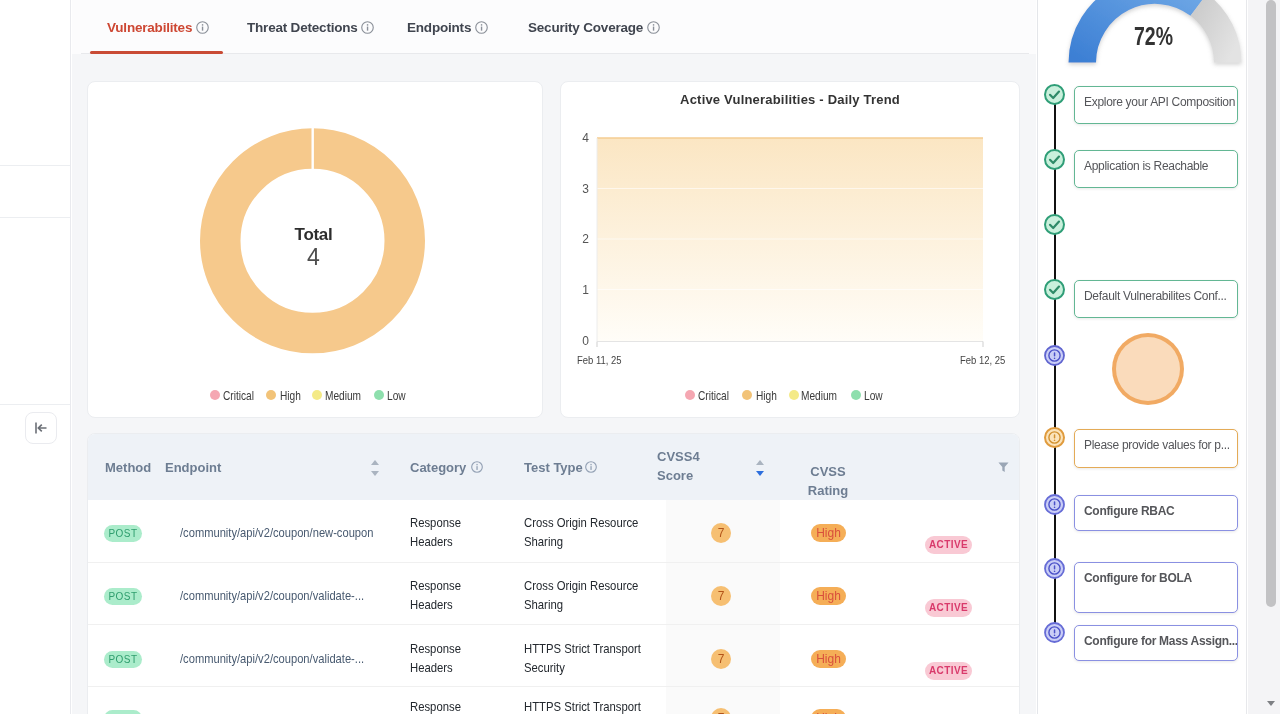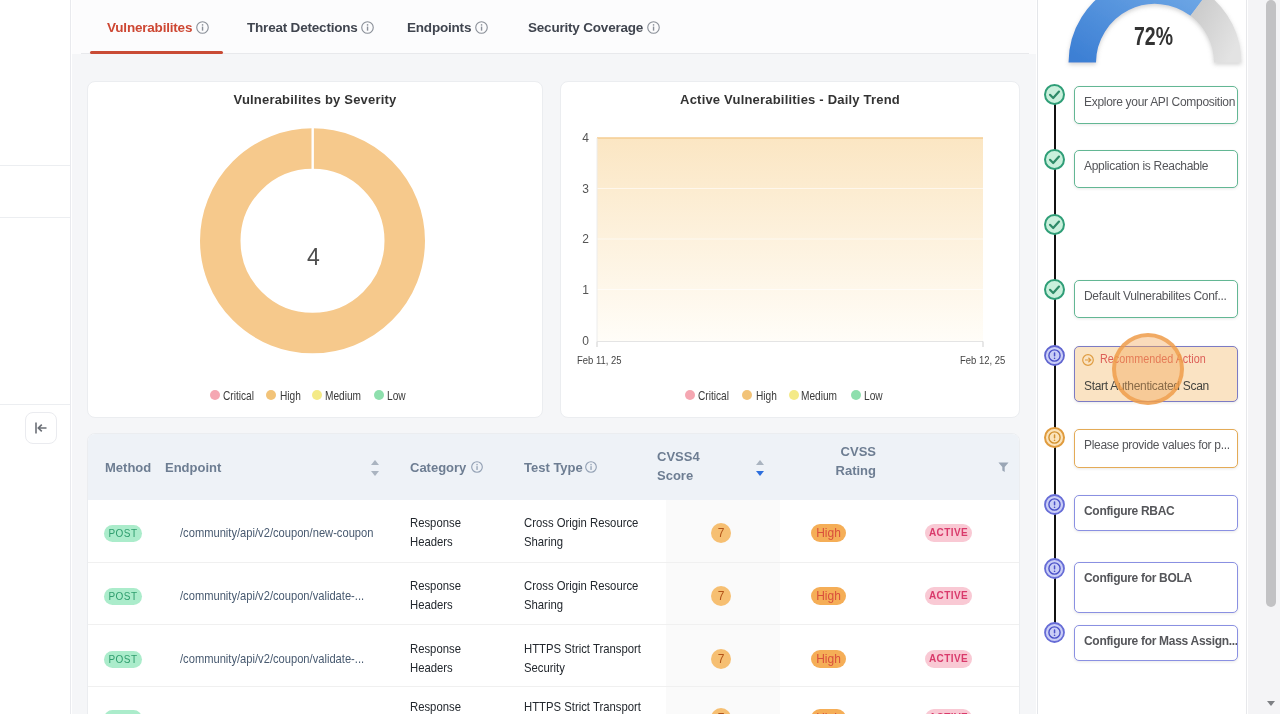--- a/index.html
+++ b/index.html
@@ -35,21 +35,21 @@
 
 #card-table { left:15px; top:433px; width:933px; height:300px; border-radius:8px 8px 0 0; overflow:hidden; }
 #thead { position:absolute; left:0; top:0; width:933px; height:66px; background:#eef2f7; }
 .th { position:absolute; color:#6d7d92; font-size:13px; font-weight:bold; line-height:19px; }
 .trow { position:absolute; left:0; width:933px; height:62.5px; border-bottom:1px solid #f0f0f0; }
 .scoreshade { position:absolute; left:578px; top:66px; width:114px; height:234px; background:#fafafa; }
 .pill { position:absolute; border-radius:999px; font-weight:bold; text-align:center; }
 .post { width:38px; height:17px; background:#abeccb; color:#2f9e6e; font-size:10px; line-height:17px; letter-spacing:.5px; font-weight:normal; }
 .score7 { width:20px; height:20px; border-radius:50%; background:#f6bf72; color:#b35419; font-size:12px; line-height:20px; text-align:center; position:absolute; }
 .high { width:35px; height:18px; background:#f5ae57; color:#d9503c; font-size:12px; line-height:18px; font-weight:normal; }
-.active-b { width:47px; height:18px; background:#f9c9d4; color:#d93a6b; font-size:10px; line-height:18px; letter-spacing:.4px; }
+.active-b { width:47px; height:18px; background:#f9c9d4; color:#d93a6b; font-size:10px; line-height:18px; letter-spacing:.4px;margin-top:12px; }
 .cell { position:absolute; font-size:13px; color:#23282e; line-height:18.5px; transform:scaleX(0.87); transform-origin:0 50%; white-space:nowrap; }
 .ep { font-size:13px; color:#485a70; transform:scaleX(0.858); }
 
 
 #rpanel { left:1037px; top:0; width:210px; height:714px; background:#fff; border-left:1px solid #e4e6ea; border-right:1px solid #e7e8eb; }
 
 
 #tline { position:absolute; left:1054px; top:95px; width:2px; height:538px; background:#111; }
 .tcard { position:absolute; left:1074px; width:164px; background:#fff; border-radius:5px; font-size:12px; letter-spacing:-0.3px; color:#55565a; padding:8px 9px; line-height:15px; box-shadow:0 1px 3px rgba(0,0,0,0.09); white-space:nowrap; overflow:hidden; }
 .tcard.green { border:1.5px solid #63b794; }
@@ -96,25 +96,25 @@
           <rect x="6.3" y="6" width="1.5" height="4.4" fill="#8a8f98"></rect>
           <rect x="6.3" y="3.4" width="1.5" height="1.6" fill="#8a8f98"></rect>
         </svg></div>
     <div class="tab" style="left:456px">Security Coverage <svg class="iico" width="13" height="13" viewBox="0 0 14 14">
           <circle cx="7" cy="7" r="6.2" fill="none" stroke="#8a8f98" stroke-width="1.2"></circle>
           <rect x="6.3" y="6" width="1.5" height="4.4" fill="#8a8f98"></rect>
           <rect x="6.3" y="3.4" width="1.5" height="1.6" fill="#8a8f98"></rect>
         </svg></div>
 
     <div id="card-donut" class="card">
-      <div class="cardtitle" style="top:10px">Vulnerabilites by Severity</div>
       <svg width="456" height="337" style="position:absolute;left:0;top:0">
         <circle cx="224.5" cy="158.8" r="92.25" fill="none" stroke="#f6c98c" stroke-width="40.5"></circle>
         <rect x="223.5" y="45" width="2.4" height="42" fill="#fff"></rect>
       </svg>
+      <div style="position:absolute;left:-2.5px;top:143px;width:456px;text-align:center;font-size:17px;font-weight:bold;color:#2d2d2d;letter-spacing:-0.3px">Total</div>
       <div style="position:absolute;left:-2.5px;top:162px;width:456px;text-align:center;font-size:23px;color:#4e4e4e">4</div>
       <span class="ldot" style="left:121.5px;background:#f5a7b2"></span>
         <span class="llab" style="left:134.6px">Critical</span>
       <span class="ldot" style="left:178px;background:#f2c378"></span>
         <span class="llab" style="left:191.5px">High</span>
       <span class="ldot" style="left:223.5px;background:#f4ea87"></span>
         <span class="llab" style="left:237px">Medium</span>
       <span class="ldot" style="left:286px;background:#8edfad"></span>
         <span class="llab" style="left:299px">Low</span>
     </div>
@@ -158,21 +158,21 @@
 
     <div id="card-table" class="card">
       <div id="thead"></div>
       <div class="scoreshade"></div>
 
       <div class="th" style="left:17px;top:24px">Method</div>
       <div class="th" style="left:77px;top:24px">Endpoint</div>
       <div class="th" style="left:322px;top:24px">Category</div>
       <div class="th" style="left:436px;top:24px">Test Type</div>
       <div class="th" style="left:569px;top:13px;width:114px;text-align:left">CVSS4<br>Score</div>
-      <div class="th" style="left:692px;top:8px;width:96px;text-align:right">CVSS<br>Rating</div>
+      <div class="th" style="left:692px;top:28px;width:96px;text-align:center">CVSS<br>Rating</div>
 
       <svg class="abs" style="left:281px;top:25px" width="12" height="18" viewBox="0 0 12 18">
           <path d="M6 1 L10 6 L2 6 Z" fill="#aab4c0"></path>
           <path d="M6 17 L10 12 L2 12 Z" fill="#aab4c0"></path>
         </svg>
 
       <svg class="abs" style="left:383px;top:27px" width="12" height="12" viewBox="0 0 14 14">
           <circle cx="7" cy="7" r="6.2" fill="none" stroke="#93a1b4" stroke-width="1.3"></circle>
           <rect x="6.3" y="6" width="1.5" height="4.4" fill="#93a1b4"></rect>
           <rect x="6.3" y="3.4" width="1.5" height="1.6" fill="#93a1b4"></rect>
@@ -300,28 +300,20 @@
   <svg class="abs" style="left:1044px;top:622px" width="21" height="21" viewBox="0 0 21 21">
       <circle cx="10.5" cy="10.5" r="9.5" fill="#cacef6" stroke="#666cd6" stroke-width="1.8"></circle>
       <circle cx="10.5" cy="10.5" r="5.6" fill="none" stroke="#4b51c8" stroke-width="1.4"></circle>
       <rect x="9.8" y="7.2" width="1.5" height="4.2" rx="0.7" fill="#4b51c8"></rect>
       <rect x="9.8" y="12.6" width="1.5" height="1.5" rx="0.7" fill="#4b51c8"></rect>
     </svg>
 
   <div class="tcard green abs" style="top:86px;height:38px">Explore your API Composition</div>
   <div class="tcard green abs" style="top:150px;height:38px">Application is Reachable</div>
   <div class="tcard green abs" style="top:280px;height:38px">Default Vulnerabilites Conf...</div>
-  <div class="tcard abs" style="top:346px;height:56px;background:#fae3c3;border:1.5px solid #7c7bc4;padding:0;">
-    <svg style="position:absolute;left:7px;top:6.5px" width="12" height="12" viewBox="0 0 12 12">
-        <circle cx="6" cy="6" r="5.3" fill="none" stroke="#df9d43" stroke-width="1.2"></circle>
-        <path d="M3 6 L8.6 6 M6.4 3.8 L8.8 6 L6.4 8.2" stroke="#df9d43" stroke-width="1.2" fill="none"></path>
-      </svg>
-    <span style="position:absolute;left:25px;top:5px;color:#dd6058;font-size:12px;transform:scaleX(0.9);transform-origin:0 0;white-space:nowrap;letter-spacing:0">Recommended Action</span>
-    <span style="position:absolute;left:9px;top:32px;color:#44443f;font-size:12px;white-space:nowrap">Start Authenticated Scan</span>
-  </div>
   <div class="tcard orange abs" style="top:429px;height:39px">Please provide values for p...</div>
   <div class="tcard purple abs" style="top:495px;height:36px">Configure RBAC</div>
   <div class="tcard purple abs" style="top:562px;height:51px">Configure for BOLA</div>
   <div class="tcard purple abs" style="top:625px;height:36px">Configure for Mass Assign...</div>
 
   <div class="abs" style="left:1111.5px;top:333px;width:72px;height:72px;border-radius:50%;border:4px solid rgba(238,156,74,0.78);background:rgba(243,164,85,0.40);"></div>
 
   <div id="sbar" class="abs"></div>
   <div id="sthumb" class="abs"></div>
   <div id="sarrow" class="abs"></div>

